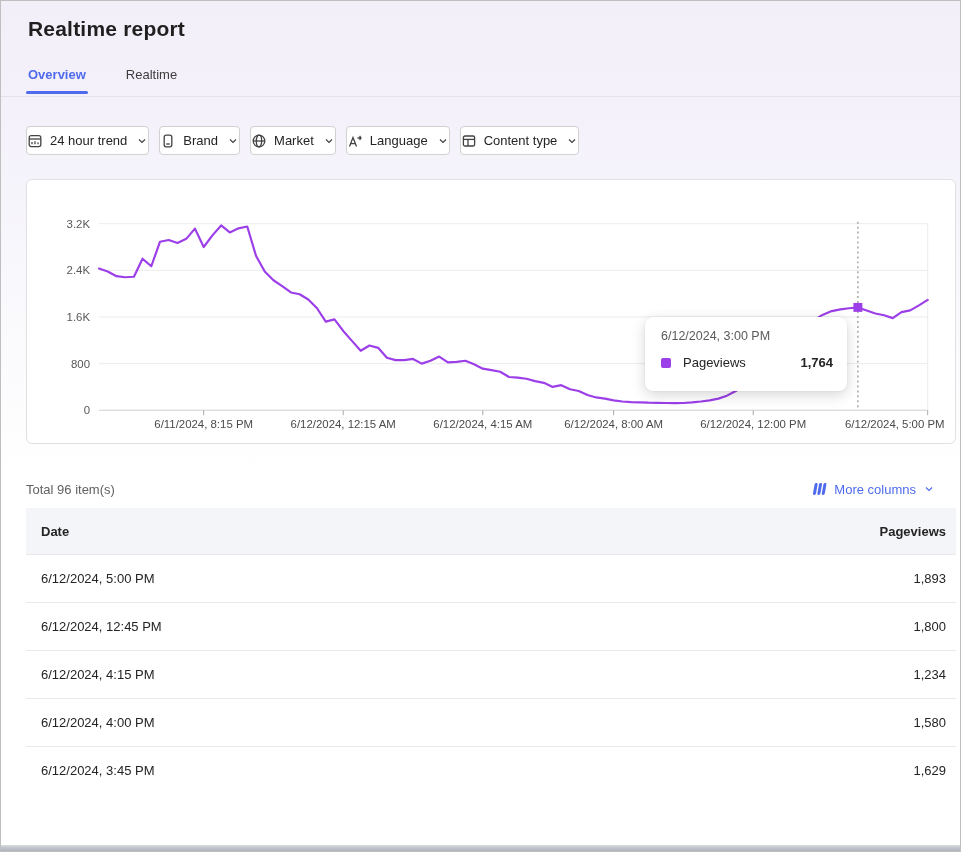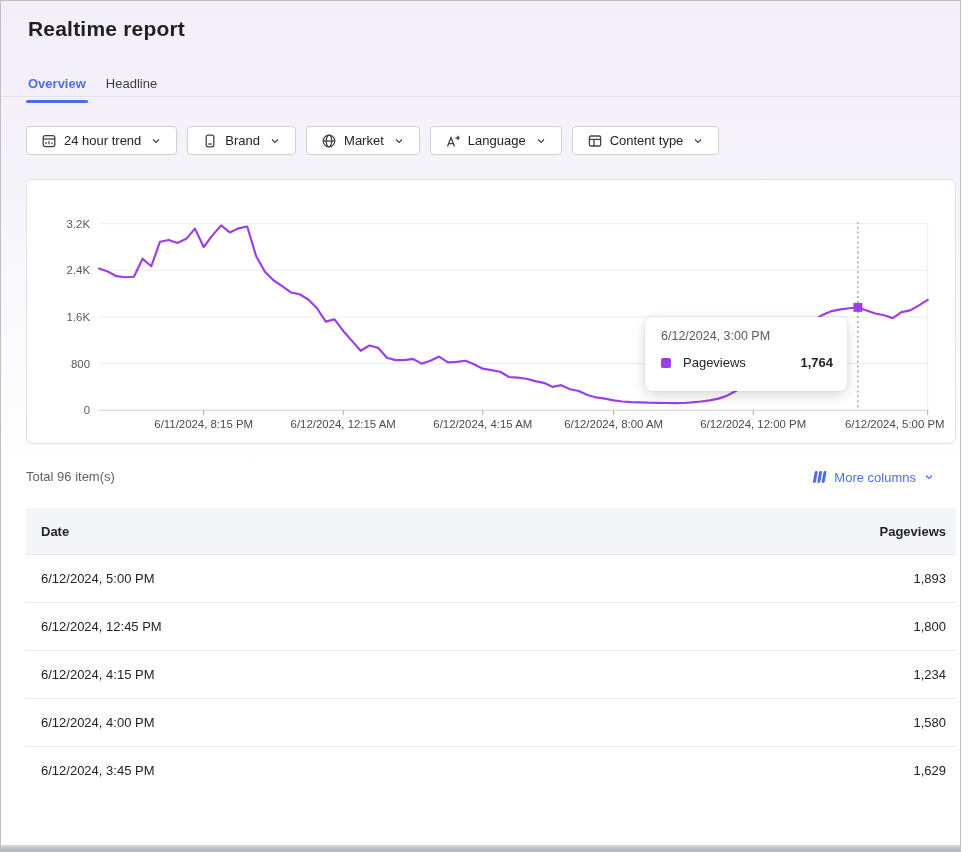--- a/index.html
+++ b/index.html
@@ -4,29 +4,29 @@
 <style>
   * { box-sizing: border-box; margin: 0; padding: 0; }
   body { font-family: "Liberation Sans", sans-serif; background: #ffffff; }
   .window {
     position: relative; width: 961px; height: 852px; overflow: hidden;
     border: 1px solid #bfbfbf;
     background: linear-gradient(180deg, #f3eff9 0%, #f4f1fa 14%, #fafafd 38%, #ffffff 56%);
     color: #242424;
   }
   .page-title { position: absolute; left: 27px; top: 16px; font-size: 21px; font-weight: 700; color: #1f1f1f; letter-spacing: .2px; }
-  .tabs { position: absolute; left: 25px; top: 71px; display: flex; gap: 16px; }
+  .tabs { position: absolute; left: 25px; top: 62px; display: flex; gap: 36px; }
   .tab { position: relative; font-size: 13px; padding: 4px 2px 12px 2px; color: #3d3d3d; cursor: pointer; }
   .tab.active { color: #4F6BED; font-weight: 600; }
   .tab.active .tab-underline { position: absolute; left: 0; right: 0; bottom: 0; height: 3px; border-radius: 3px; background: #4F6BED; }
   .tabs-divider { position: absolute; left: 0; right: 0; top: 95px; height: 1px; background: #e5e3ea; }
 
   .filters { position: absolute; left: 25px; top: 125px; display: flex; gap: 10px; }
   .filter-btn {
-    display: flex; align-items: center; gap: 7px; height: 29px; padding: 0 14px;
+    display: flex; align-items: center; gap: 7px; height: 29px; padding: 0 0;
     background: #ffffff; border: 1px solid #d1d1d1; border-radius: 4px;
     font-size: 13px; color: #242424; cursor: pointer; white-space: nowrap;
   }
   .filter-btn svg.ic { width: 16px; height: 16px; stroke: #424242; fill: none; stroke-width: 1.3; }
   .filter-btn svg.chev { width: 12px; height: 12px; stroke: #424242; fill: none; stroke-width: 1.6; margin-left: 2px; }
 
   .chart-card {
     position: absolute; left: 25px; top: 178px; width: 930px; height: 265px;
     background: #ffffff; border: 1px solid #e1e1e4; border-radius: 6px;
   }
@@ -35,21 +35,21 @@
     position: absolute; left: 618px; top: 137px; width: 202px; height: 74px;
     background: #ffffff; border-radius: 8px; box-shadow: 0 4px 14px rgba(0,0,0,.16), 0 0 2px rgba(0,0,0,.08);
     padding: 12px 14px 27px 16px; z-index: 5;
   }
   .tt-date { font-size: 12.5px; color: #5a5a5a; }
   .tt-row { display: flex; align-items: center; margin-top: 12px; font-size: 13px; }
   .tt-swatch { width: 10px; height: 10px; border-radius: 2px; background: #9C3FE8; margin-right: 12px; flex: none; }
   .tt-label { color: #242424; }
   .tt-value { margin-left: auto; font-weight: 600; color: #242424; }
 
-  .summary-row { position: absolute; left: 25px; right: 25px; top: 468px; height: 28px; display: flex; align-items: flex-start; }
+  .summary-row { position: absolute; left: 25px; right: 25px; top: 468px; height: 28px; display: flex; align-items: flex-end; }
   .total-text { font-size: 13px; color: #616161; }
   .more-columns { margin-left: auto; display: flex; align-items: center; gap: 7px; color: #4F6BED; font-size: 13px; cursor: pointer; }
   .more-columns svg.chev { width: 12px; height: 12px; stroke: #4F6BED; fill: none; stroke-width: 1.6; }
 
   .data-table { position: absolute; left: 25px; width: 930px; top: 507px; font-size: 13px; }
   .thead {
     display: flex; align-items: center; height: 46px; background: #f4f5f9;
     font-weight: 700; color: #242424; padding: 0 10px 0 15px;
   }
   .trow {
@@ -69,21 +69,21 @@
 <div class="window">
 
   <h1 class="page-title">Realtime report</h1>
 
   <div class="tabs">
     <div class="tab active">
       <span>Overview</span>
       <span class="tab-underline"></span>
     </div>
     <div class="tab">
-      <span>Headline</span>
+      <span>Realtime</span>
     </div>
   </div>
   <div class="tabs-divider"></div>
 
   <div class="filters">
     <button class="filter-btn">
       <svg class="ic" viewBox="0 0 16 16">
         <rect x="2.2" y="2.6" width="11.6" height="11" rx="2"></rect>
         <line x1="2.2" y1="6" x2="13.8" y2="6"></line>
         <line x1="5" y1="9" x2="5" y2="11.2"></line>

